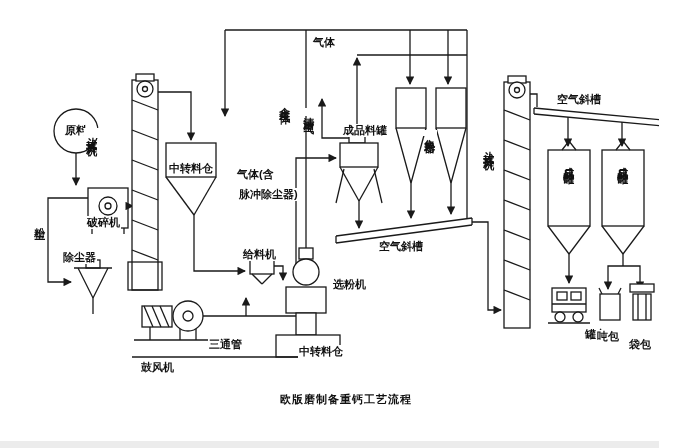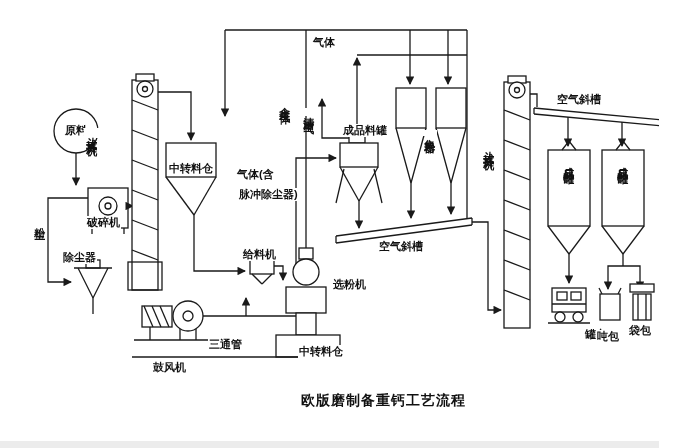--- a/index.html
+++ b/index.html
@@ -3,22 +3,22 @@
 <meta charset="utf-8">
 <style>
   html,body{margin:0;padding:0;background:#fff;}
   .stage{position:relative;width:659px;height:448px;background:#fff;overflow:hidden;
          font-family:"Liberation Sans", sans-serif;color:#111;}
   svg{position:absolute;left:0;top:0;}
   .lb{position:absolute;font-size:11px;font-weight:700;line-height:1.15;
       background:#fff;padding:0 1px;white-space:nowrap;}
   .lb.v{writing-mode:vertical-rl;text-orientation:upright;letter-spacing:2px;white-space:normal;}
   .lb.nobg{background:transparent;}
-  .title{position:absolute;left:226px;top:392px;width:240px;text-align:right;
-         font-size:14px;font-weight:700;letter-spacing:1px;}
+  .title{position:absolute;left:226px;top:392px;width:240px;text-align:center;
+         font-size:11px;font-weight:700;letter-spacing:1px;}
   .bottom-strip{position:absolute;left:0;top:441px;width:689px;height:7px;background:#ececec;}
 </style>
 </head>
 <body>
 
 <div class="stage">
 
   <svg width="689" height="448" viewBox="0 0 689 448" stroke="#1a1a1a" stroke-width="1.3" fill="none">
     <defs>
       <marker id="arr" viewBox="0 0 9 9" refX="8" refY="4.5" markerWidth="6.5" markerHeight="6.5" orient="auto-start-reverse">
@@ -221,24 +221,24 @@
   <div class="lb" style="left:238px;top:188px">脉冲除尘器)</div>
   <div class="lb v" style="left:277px;top:98px">含尘气体</div>
   <div class="lb v" style="left:301px;top:108px">清洁空气</div>
   <div class="lb" style="left:342px;top:124px">成品料罐</div>
   <div class="lb v" style="left:422px;top:130px">集粉器</div>
   <div class="lb" style="left:378px;top:240px">空气斜槽</div>
   <div class="lb" style="left:242px;top:248px">给料机</div>
   <div class="lb" style="left:332px;top:278px">选粉机</div>
   <div class="lb" style="left:298px;top:345px">中转料仓</div>
   <div class="lb" style="left:208px;top:338px">三通管</div>
-  <div class="lb" style="left:152px;top:361px">鼓风机</div>
+  <div class="lb" style="left:140px;top:361px">鼓风机</div>
   <div class="lb v" style="left:481px;top:142px">斗式提升机</div>
   <div class="lb" style="left:556px;top:93px">空气斜槽</div>
   <div class="lb v nobg" style="left:561px;top:158px">成品料罐</div>
   <div class="lb v nobg" style="left:615px;top:158px">成品料罐</div>
   <div class="lb" style="left:584px;top:328px">罐车</div>
   <div class="lb" style="left:596px;top:330px">吨包</div>
-  <div class="lb" style="left:628px;top:324px">袋包</div>
+  <div class="lb" style="left:628px;top:338px">袋包</div>
 
   <div class="title">欧版磨制备重钙工艺流程</div>
   <div class="bottom-strip"></div>
 </div>
 
 </body></html>

